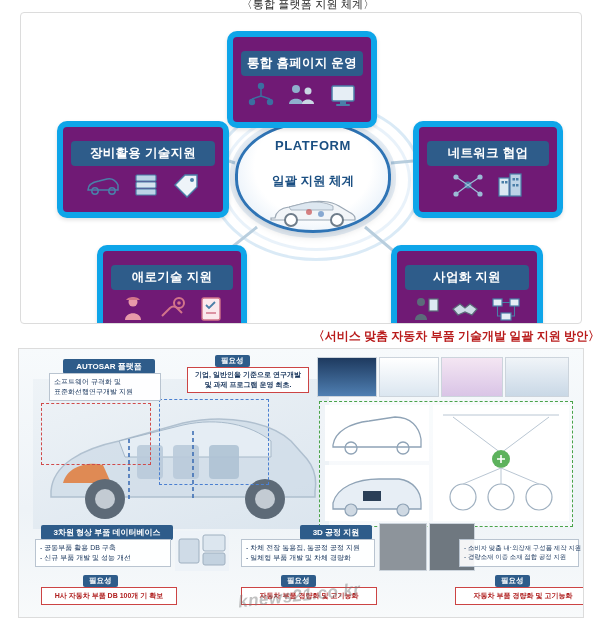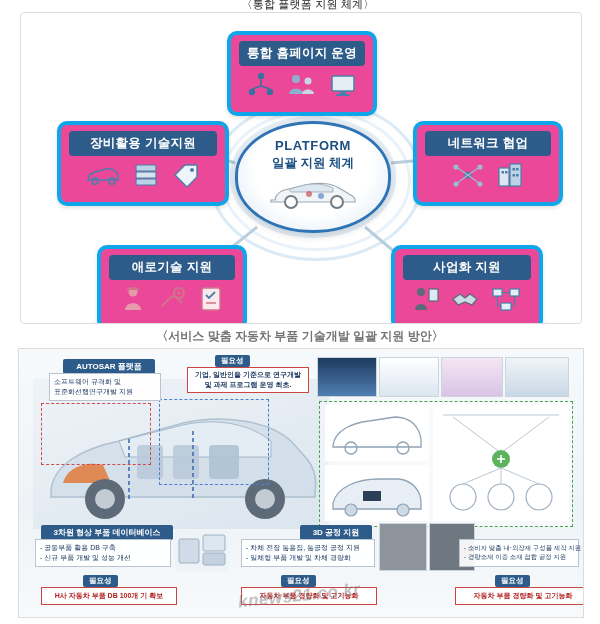--- a/index.html
+++ b/index.html
@@ -41,26 +41,26 @@
     width: 560px;
     height: 310px;
     background: #ffffff;
     border: 1px solid #dcdcdc;
     border-radius: 4px;
     overflow: hidden;
   }
 
   .node {
     position: absolute;
-    background: #ec4899;
-    border: 4px solid #0ea5e9;
+    background: #701a75;
+    border: 6px solid #0ea5e9;
     border-radius: 10px;
     box-shadow: 0 2px 4px rgba(0,0,0,0.12);
     box-sizing: border-box;
-    padding: 6px 8px 4px 8px;
+    padding: 14px 8px 4px 8px;
   }
   .node .pill {
     background: #2e5c8a;
     color: #ffffff;
     font-size: 12.5px;
     font-weight: bold;
     text-align: center;
     border-radius: 4px;
     padding: 4px 6px;
     letter-spacing: 0.3px;
@@ -99,21 +99,21 @@
     margin-top: 14px;
     font-size: 13px;
     font-weight: bold;
     color: #1b4f82;
     letter-spacing: 0.6px;
   }
   .platform .p-sub {
     font-size: 12.5px;
     font-weight: bold;
     color: #1b4f82;
-    margin-top: 2px;
+    margin-top: 20px;
     text-align: center;
   }
   .platform .p-car {
     margin-top: 4px;
     display: flex;
     justify-content: center;
   }
 
   .arc {
     position: absolute;
@@ -126,23 +126,23 @@
   .ic {
     display: inline-block;
   }
 
   
   .mid-caption {
     position: absolute;
     left: 0;
     top: 328px;
     width: 600px;
-    text-align: center;
+    text-align: right;
     font-size: 12px;
-    color: #737373;
+    color: #b91c1c;
     font-weight: bold;
   }
 
   
   .fig2 {
     position: absolute;
     left: 18px;
     top: 348px;
     width: 564px;
     height: 268px;

